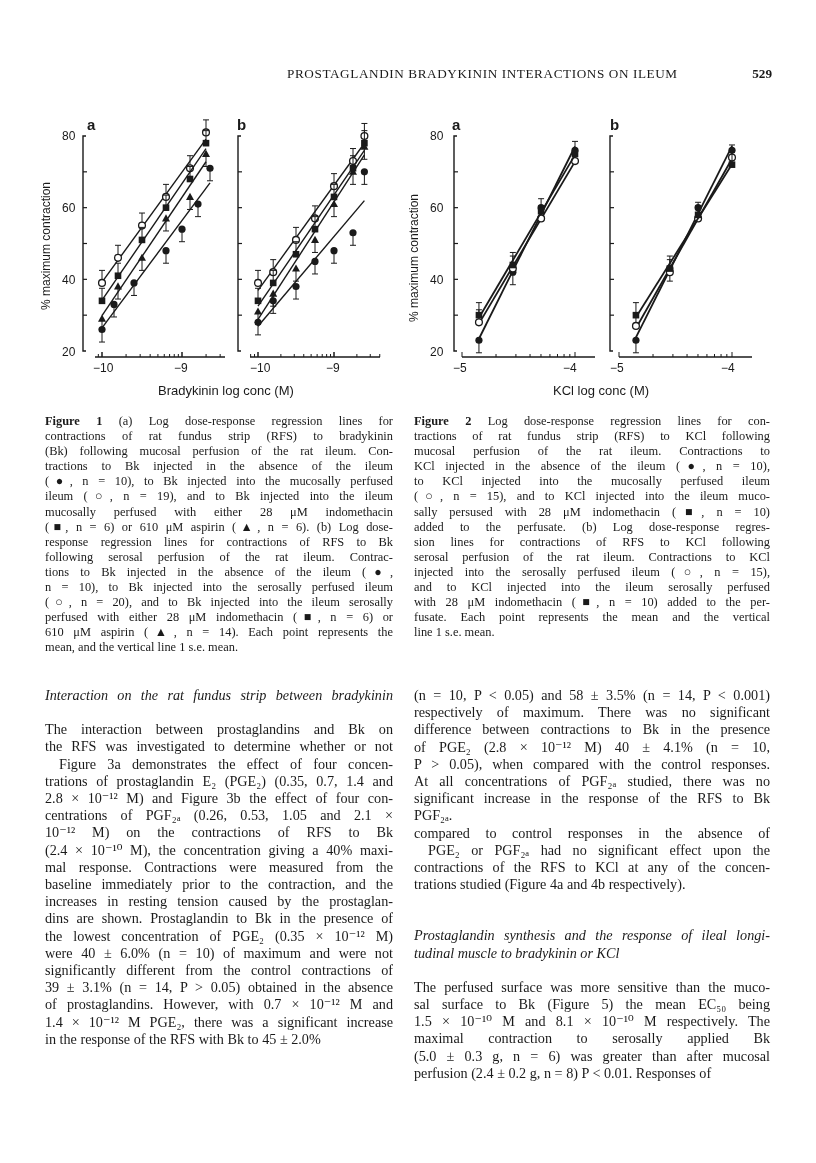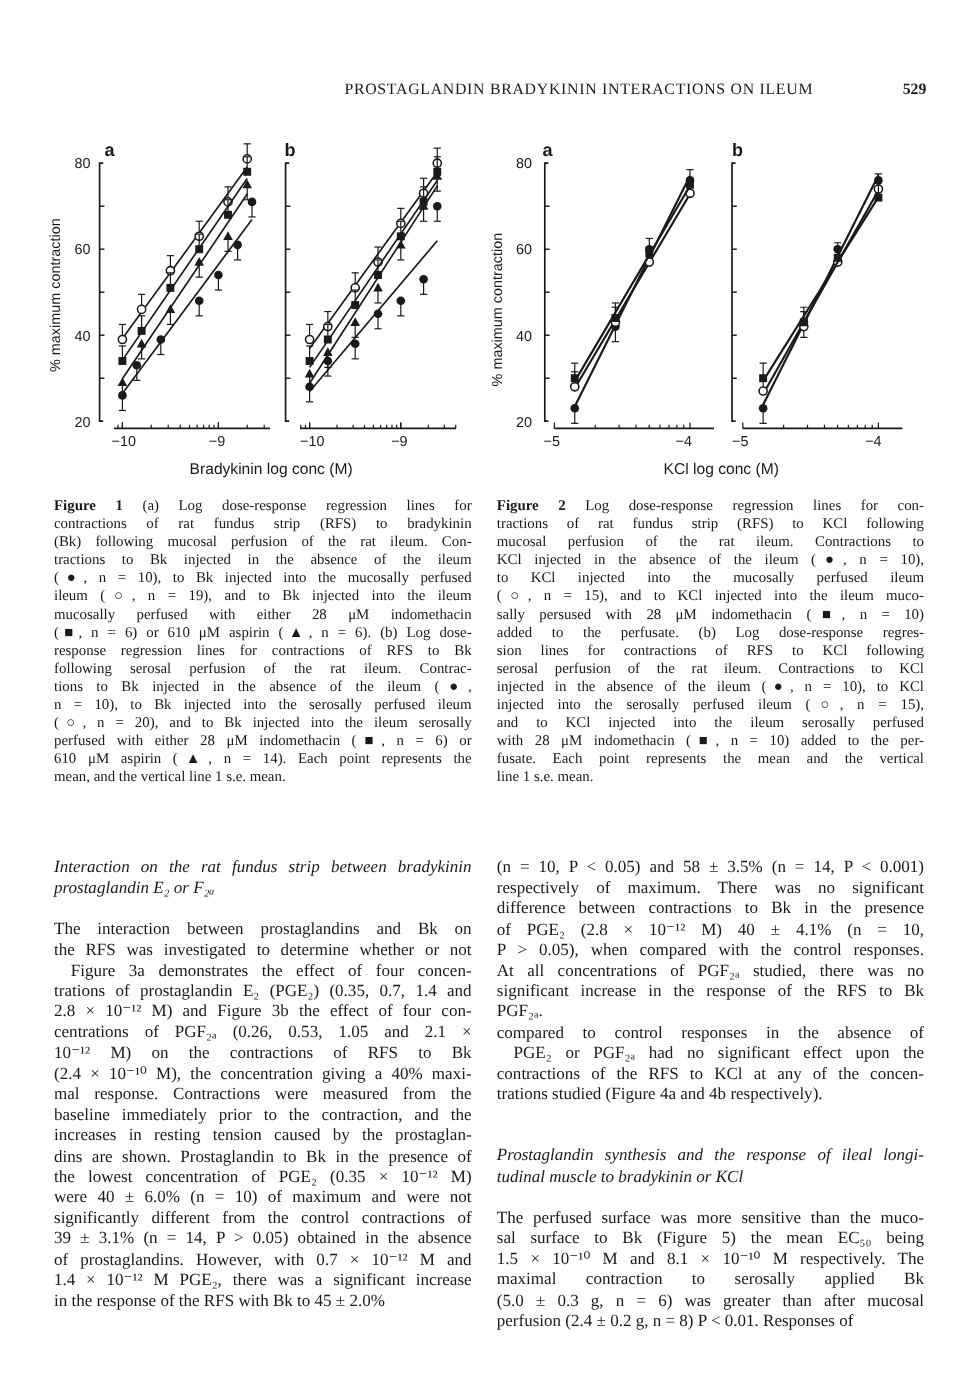--- a/index.html
+++ b/index.html
@@ -8,21 +8,21 @@
   .running-head { position: absolute; top: 66px; left: 287px; width: 485px;
         font-size: 13.2px; letter-spacing: 0.6px; }
   .running-head .title { position: absolute; left: 0; }
   .running-head .page { position: absolute; right: 0; font-weight: bold; letter-spacing: 0; text-align: right; }
   svg.fig { position: absolute; top: 0; left: 0; }
   .sans { font-family: "Liberation Sans", "DejaVu Sans", sans-serif; }
   .caption { position: absolute; font-size: 12.4px; line-height: 15.1px; text-align: justify; }
   .caption b { font-weight: bold; }
   .caption .cap-line { display: block; text-align-last: justify; white-space: nowrap; }
   .caption .cap-line.last { text-align-last: left; }
-  .col { position: absolute; font-size: 14.2px; line-height: 17.2px; margin-top: 28px; }
+  .col { position: absolute; font-size: 14.2px; line-height: 17.2px; }
   .col .line { display: block; white-space: nowrap; text-align: justify; text-align-last: justify; }
   .col .line.last { text-align-last: left; }
   .col .line.indent { text-indent: 14px; }
   .heading { font-style: italic; }
   .gap { display: block; height: 17px; }
   .gap2 { display: block; height: 34px; }
 </style>
 </head>
 <body>
 
@@ -411,32 +411,30 @@
     <span class="cap-line"><b>Figure 2</b>  Log dose-response regression lines for con-</span>
     <span class="cap-line">tractions of rat fundus strip (RFS) to KCl following</span>
     <span class="cap-line">mucosal perfusion of the rat ileum. Contractions to</span>
     <span class="cap-line">KCl injected in the absence of the ileum (●, n = 10),</span>
     <span class="cap-line">to KCl injected into the mucosally perfused ileum</span>
     <span class="cap-line">(○, n = 15), and to KCl injected into the ileum muco-</span>
     <span class="cap-line">sally persused with 28 μM indomethacin (■, n = 10)</span>
     <span class="cap-line">added to the perfusate. (b) Log dose-response regres-</span>
     <span class="cap-line">sion lines for contractions of RFS to KCl following</span>
     <span class="cap-line">serosal perfusion of the rat ileum. Contractions to KCl</span>
-    <span class="cap-line">injected in the absence of the ileum (●, n = 10), to KCl</span>
     <span class="cap-line">injected into the serosally perfused ileum (○, n = 15),</span>
     <span class="cap-line">and to KCl injected into the ileum serosally perfused</span>
     <span class="cap-line">with 28 μM indomethacin (■, n = 10) added to the per-</span>
     <span class="cap-line">fusate. Each point represents the mean and the vertical</span>
     <span class="cap-line last">line 1 s.e. mean.</span>
   </div>
 
 <div class="col" id="leftcol" style="left:45px; top:687px; width:348px;">
   <div id="left-heading" class="heading">
       <span class="line">Interaction on the rat fundus strip between bradykinin</span>
-      <span class="line last">prostaglandin E₂ or F₂ₐ</span>
     </div>
   <span class="gap"></span>
   <div id="left-body">
       <span class="line">The interaction between prostaglandins and Bk on</span>
       <span class="line">the RFS was investigated to determine whether or not</span>
       <span class="line indent">Figure 3a demonstrates the effect of four concen-</span>
       <span class="line">trations of prostaglandin E₂ (PGE₂) (0.35, 0.7, 1.4 and</span>
       <span class="line">2.8 × 10⁻¹² M) and Figure 3b the effect of four con-</span>
       <span class="line">centrations of PGF₂ₐ (0.26, 0.53, 1.05 and 2.1 ×</span>
       <span class="line">10⁻¹² M) on the contractions of RFS to Bk</span>

